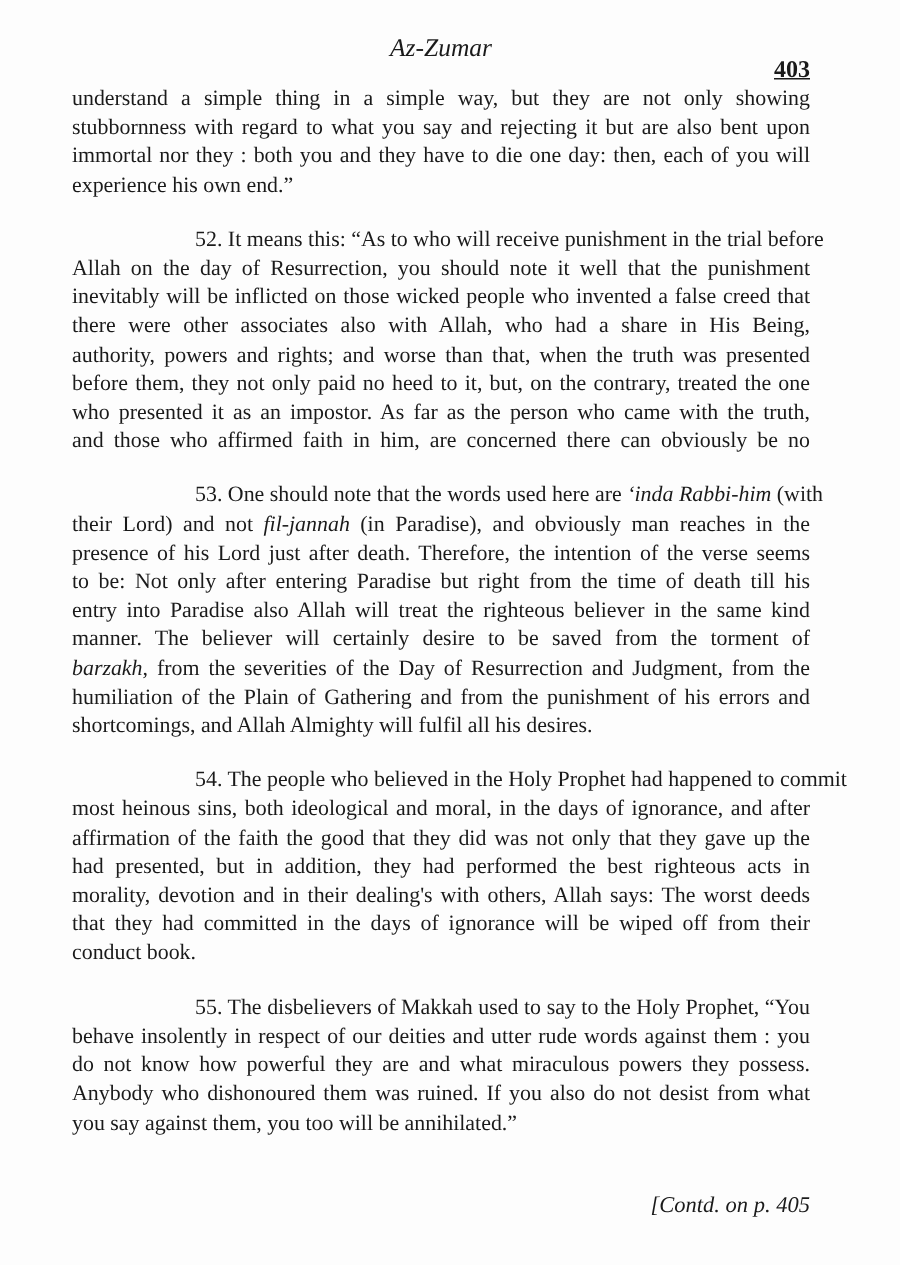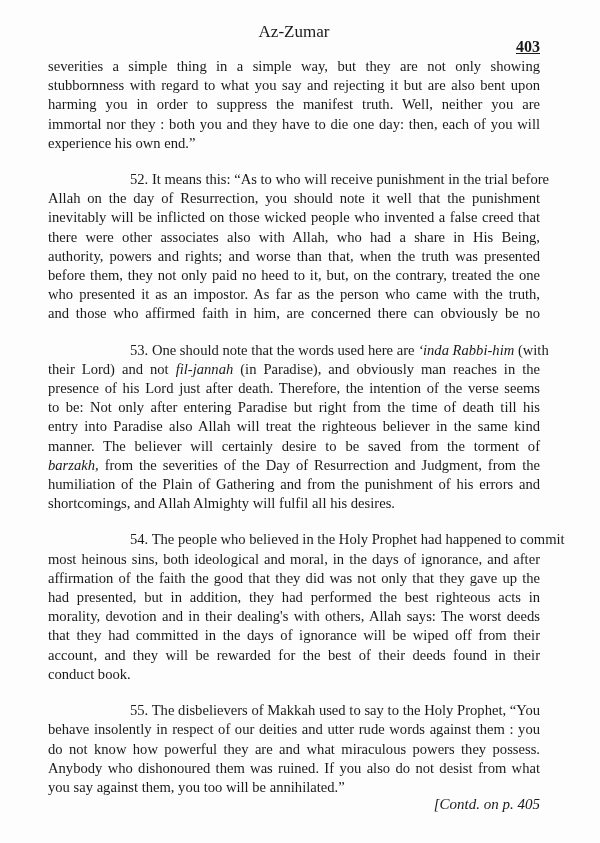--- a/index.html
+++ b/index.html
@@ -1,20 +1,20 @@
 <!DOCTYPE html>
 <html><head>
 <meta charset="utf-8">
 <style>
   html, body { margin:0; padding:0; background:#fefefe; }
   body { width:600px; height:843px; position:relative; overflow:hidden;
          font-family:"Liberation Serif","DejaVu Serif",serif; color:#1a1a1a; }
   .page { position:absolute; left:0; top:0; width:600px; height:843px; background:#fdfdfd; }
   .header { position:absolute; top:22px; left:48px; width:492px; height:24px; }
-  .running-title { position:absolute; left:0; width:100%; text-align:center; font-size:17px; top:0; }
+  .running-title { position:absolute; left:0; width:100%; text-align:center; font-style:italic; font-size:17px; top:0; }
   .page-number { position:absolute; right:0; top:16px; font-weight:bold; font-size:16px;text-decoration:underline; }
   .body { position:absolute; left:48px; top:57px; width:492px; font-size:14.6px; line-height:19.2px; }
   .para { margin:0; text-align:justify; text-align-last:left; }
   .para.note { text-indent:82px; margin-top:17px; }
   .para .ln { display:block; text-align:justify; text-align-last:justify; white-space:nowrap; }
   .para .ln.last { text-align-last:left; }
   .para .ln.first { padding-left:82px; }
   i { font-style:italic; }
   .contd { position:absolute; right:60px; top:796px; font-style:italic; font-size:15px; }
 </style>
@@ -22,23 +22,22 @@
 <body>
 
 <div class="page">
   <div class="header">
     <div class="running-title">Az-Zumar</div>
     <div class="page-number">403</div>
   </div>
 
   <div class="body" id="body">
       <div class="para" style="text-indent: 0px;">
-        <span class="ln">severities a simple thing in a simple way, but they are not only showing</span>
+        <span class="ln">understand a simple thing in a simple way, but they are not only showing</span>
         <span class="ln">stubbornness with regard to what you say and rejecting it but are also bent upon</span>
-        <span class="ln">harming you in order to suppress the manifest truth. Well, neither you are</span>
         <span class="ln">immortal nor they : both you and they have to die one day: then, each of you will</span>
         <span class="ln last">experience his own end.”</span>
       </div>
       <div class="para note" style="text-indent: 0px; margin-top: 17px;">
         <span class="ln first">52. It means this: “As to who will receive punishment in the trial before</span>
         <span class="ln">Allah on the day of Resurrection, you should note it well that the punishment</span>
         <span class="ln">inevitably will be inflicted on those wicked people who invented a false creed that</span>
         <span class="ln">there were other associates also with Allah, who had a share in His Being,</span>
         <span class="ln">authority, powers and rights; and worse than that, when the truth was presented</span>
         <span class="ln">before them, they not only paid no heed to it, but, on the contrary, treated the one</span>
@@ -56,21 +55,20 @@
         <span class="ln">humiliation of the Plain of Gathering and from the punishment of his errors and</span>
         <span class="ln last">shortcomings, and Allah Almighty will fulfil all his desires.</span>
       </div>
       <div class="para note" style="text-indent: 0px; margin-top: 17px;">
         <span class="ln first">54. The people who believed in the Holy Prophet had happened to commit</span>
         <span class="ln">most heinous sins, both ideological and moral, in the days of ignorance, and after</span>
         <span class="ln">affirmation of the faith the good that they did was not only that they gave up the</span>
         <span class="ln">had presented, but in addition, they had performed the best righteous acts in</span>
         <span class="ln">morality, devotion and in their dealing's with others, Allah says: The worst deeds</span>
         <span class="ln">that they had committed in the days of ignorance will be wiped off from their</span>
-        <span class="ln">account, and they will be rewarded for the best of their deeds found in their</span>
         <span class="ln last">conduct book.</span>
       </div>
       <div class="para note" style="text-indent: 0px; margin-top: 17px;">
         <span class="ln first">55. The disbelievers of Makkah used to say to the Holy Prophet, “You</span>
         <span class="ln">behave insolently in respect of our deities and utter rude words against them : you</span>
         <span class="ln">do not know how powerful they are and what miraculous powers they possess.</span>
         <span class="ln">Anybody who dishonoured them was ruined. If you also do not desist from what</span>
         <span class="ln last">you say against them, you too will be annihilated.”</span>
       </div>
     </div>

